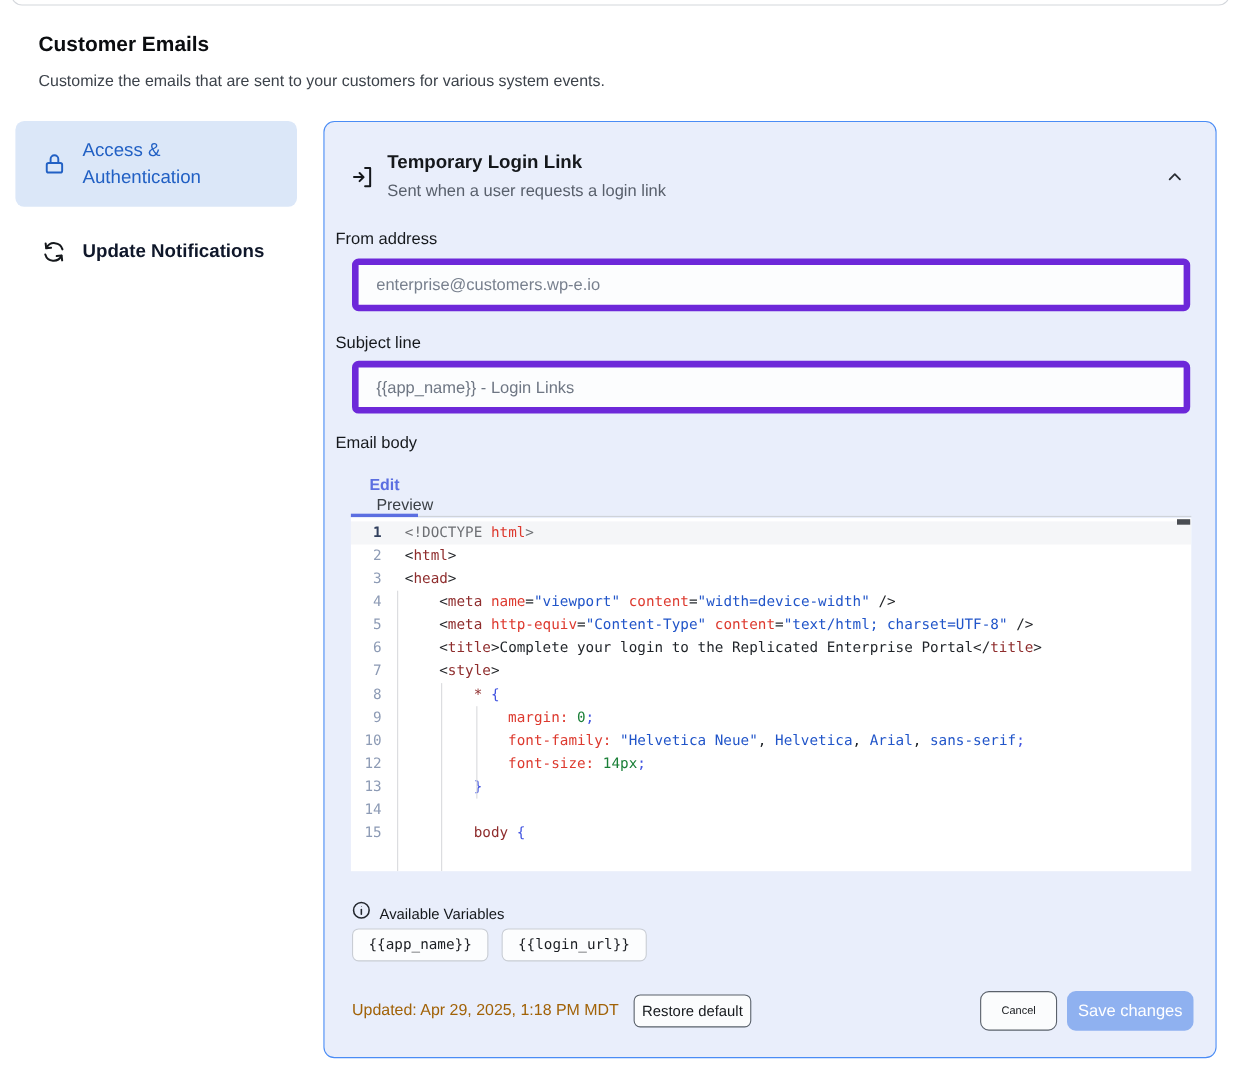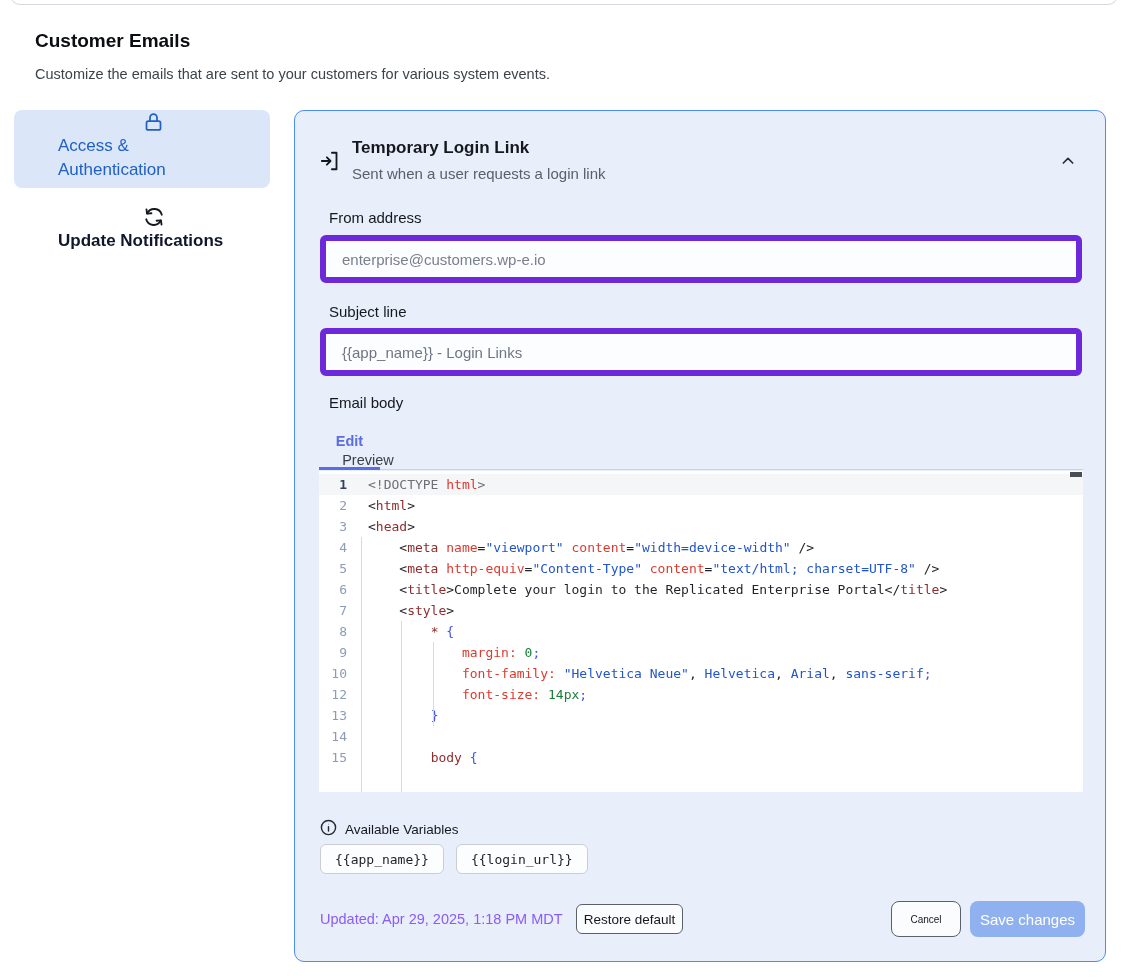--- a/index.html
+++ b/index.html
@@ -14,39 +14,39 @@
   .top-card-edge {
     left:10px; top:-16px; width:1108px; height:21px;
     border:1px solid #d4d7dc; border-radius:10px; background:#fff;
   }
 
   
   .page-title { left:35px; top:30px; font-size:19px; font-weight:700; color:#0b0d10; }
   .page-subtitle { left:35px; top:66px; font-size:14.5px; color:#3d434b; }
 
   
-  .nav-item { left:14px; width:256px; display:flex; align-items:center;flex-direction:column; }
+  .nav-item { left:14px; width:256px; display:flex; align-items:center; }
   .nav-item.selected { top:110px; height:78px; background:#dbe7f8; border-radius:8px; }
   .nav-item.plain { top:205px; height:48px; }
   .nav-icon { width:24px; height:24px; margin-left:23px; flex:0 0 auto; display:flex; align-items:center; justify-content:center; }
   .nav-label { margin-left:14px; font-size:17px; line-height:24px; width:182px; }
   .nav-item.selected .nav-label { color:#2160c4; font-weight:500; }
   .nav-item.plain .nav-label { color:#0f172a; font-weight:600; }
 
   
   .panel {
     left:294px; top:110px; width:812px; height:852px;
     background:#e9eefb; border:1px solid #4a8cf5; border-radius:10px;
   }
   .panel-icon { left:25px; top:38px; }
   .panel-title { left:57px; top:27px; font-size:17px; font-weight:700; color:#15181c; }
   .panel-subtitle { left:57px; top:54px; font-size:15px; color:#59606c; }
   .collapse-btn { right:27px; top:42px; width:20px; height:18px; background:none; border:none; cursor:pointer; }
 
-  .field-label { left:34px; font-size:15px; color:#15181c; }
+  .field-label { left:10px; font-size:15px; color:#15181c; }
   .lbl-from { top:98px; }
   .lbl-subject { top:192px; }
   .lbl-body { top:283px; }
   .text-input {
     left:25px; width:762px; height:48px;
     background:#fcfdfe; border:6px solid #6d28d9; border-radius:6px;
     font-family:"Liberation Sans",sans-serif; font-size:15px; padding:0 16px; outline:none;
   }
   .inp-from { top:124px; color:#78808e; }
   .inp-subject { top:217px; color:#6e7683; }
@@ -79,21 +79,21 @@
   .vars-row { left:25px; top:708px; display:flex; align-items:center; }
   .vars-label { margin-left:8px; font-size:13.5px; font-weight:500; color:#15181c; }
   .chips-row { left:25px; top:733px; display:flex; gap:12px; }
   .chip {
     height:30px; padding:0 14px; display:flex; align-items:center;
     background:#fcfdfe; border:1px solid #c9cdd4; border-radius:6px;
     font-family:"DejaVu Sans Mono",monospace; font-size:13px; color:#1c1f24; cursor:pointer;text-align:center;
   }
 
   
-  .updated { left:25px; top:800px; font-size:14.5px; color:#8b5cf6; }
+  .updated { left:25px; top:800px; font-size:14.5px; color:#a16207; }
   .btn { font-family:inherit; cursor:pointer; display:flex; align-items:center; justify-content:center; }
   .btn-restore {
     left:281px; top:793px; width:107px; height:30px;
     background:#fbfcfd; border:1px solid #5a616b; border-radius:6px;
     font-size:13.5px; color:#15181c;
   }
   .btn-cancel {
     left:596px; top:790px; width:70px; height:36px;
     background:#fbfcfd; border:1px solid #5a616b; border-radius:8px;
     font-size:10px; color:#15181c;

